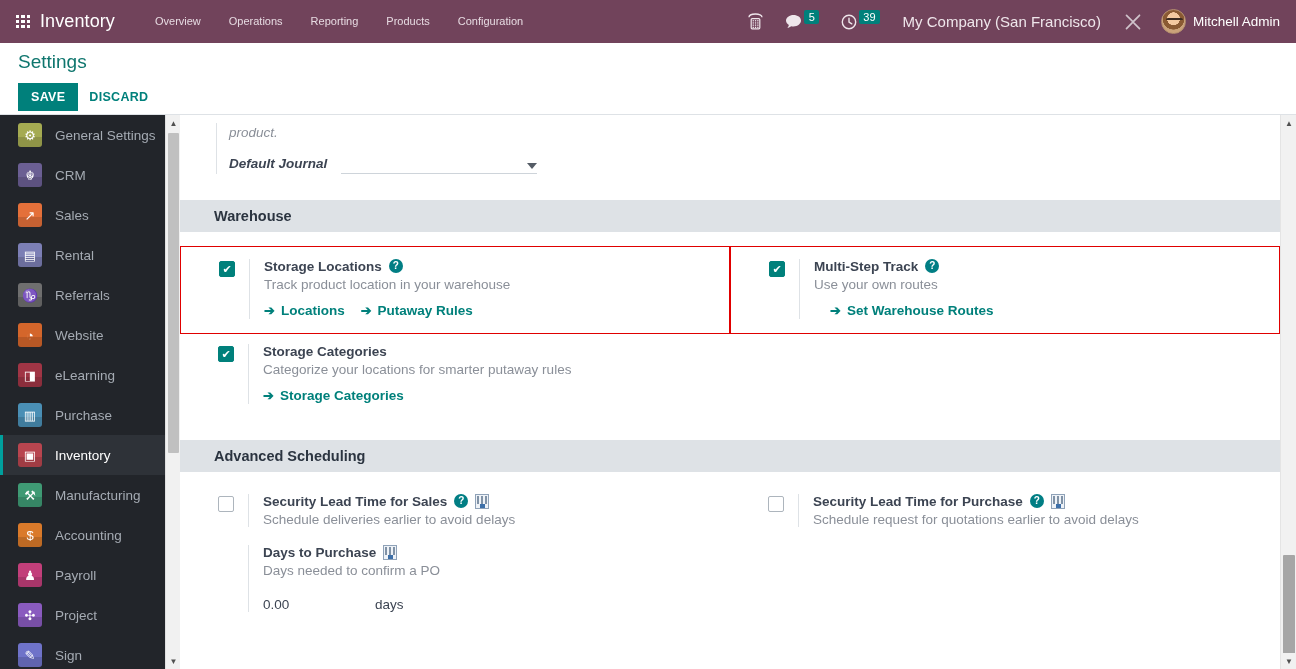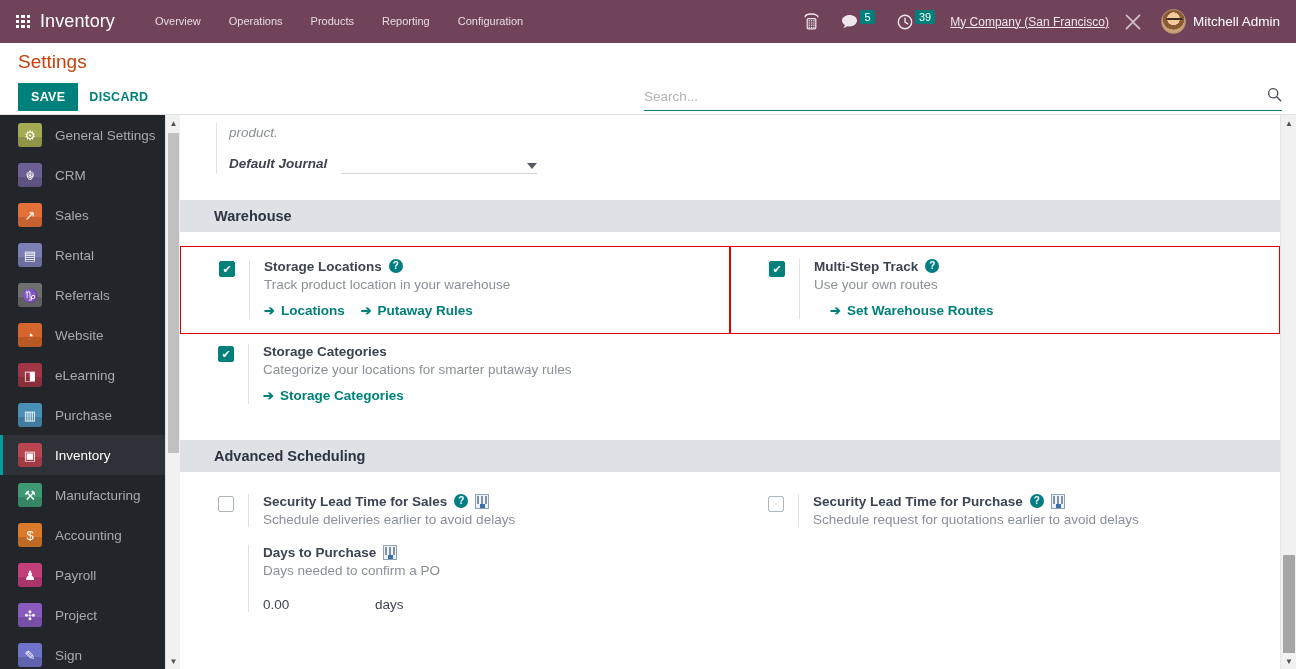--- a/index.html
+++ b/index.html
@@ -26,38 +26,38 @@
   #brand { font-size: 18px; color: #fff; margin-right: 26px; letter-spacing: .1px; }
   .navitem { color: #e7dbe2; padding: 0 14px; line-height: 43px; font-size: 11px; cursor: pointer; }
   #nav-left { display: flex; align-items: center; }
   #nav-right { position: absolute; right: 0; top: 0; height: 43px; display: flex; align-items: center; padding-right: 10px; }
   .sysicon { position: relative; margin: 0 11px; color: #efe6eb; display: flex; align-items: center; cursor: pointer; }
   .badge {
     background: #00807b; color: #fff; font-size: 11px; line-height: 14px;
     padding: 0 4px; border-radius: 2px; margin-left: 2px; align-self: flex-start; margin-top: -4px;
     min-width: 15px; text-align: center; font-weight: 500;
   }
-  #company-name { color: #efe6eb; font-size: 12px; margin: 0 4px; cursor: pointer; text-decoration: underline; }
+  #company-name { color: #efe6eb; font-size: 15px; margin: 0 12px; cursor: pointer; }
   #avatar {
     width: 25px; height: 25px; border-radius: 50%; margin-right: 7px; margin-left: 8px;
     background: radial-gradient(circle at 50% 38%, #f4c9a0 0 34%, #8a5a33 36% 58%, #caa27a 60% 100%);
     border: 1px solid #b58f6e; overflow: hidden; position: relative;
   }
   #avatar::after {
     content:""; position:absolute; left:4px; top:8px; width:17px; height:5px;
     border-top:2px solid #3a2a20; border-radius:2px;
   }
   #user-name { color: #fff; font-size: 13.5px; margin-right: 6px; cursor: pointer; }
 
   
   #control-panel {
     height: 72px; background: #fff; border-bottom: 1px solid #dee2e6;
     position: relative;
   }
-  #page-title { position: absolute; left: 18px; top: 8px; font-size: 19px; color: #c2410c; }
+  #page-title { position: absolute; left: 18px; top: 8px; font-size: 19px; color: #0f766e; }
   #btn-row { position: absolute; left: 18px; top: 40px; display: flex; align-items: center; }
   #save-btn {
     background: #00807b; color: #fff; border: 0; font-size: 12.5px; font-weight: bold;
     padding: 7px 13px; cursor: pointer; letter-spacing: .3px;
   }
   #discard-btn {
     background: transparent; border: 0; color: #00807b; font-size: 12.5px; font-weight: bold;
     padding: 7px 11px; cursor: pointer; letter-spacing: .3px;
   }
   #searchbox {
@@ -205,22 +205,22 @@
         <i></i>
         <i></i>
         <i></i>
         <i></i>
         <i></i>
         <i></i>
     </div>
     <div id="brand">Inventory</div>
     <div class="navitem">Overview</div>
     <div class="navitem">Operations</div>
+    <div class="navitem">Reporting</div>
     <div class="navitem">Products</div>
-    <div class="navitem">Reporting</div>
     <div class="navitem">Configuration</div>
   </div>
 
   <div id="nav-right">
     <div class="sysicon">
       <svg width="15" height="17" viewBox="0 0 15 17" fill="none" aria-hidden="true">
         <path d="M1 4.2C1 2.3 3.9 1 7.5 1S14 2.3 14 4.2" stroke="#efe6eb" stroke-width="1.4" fill="none"></path>
         <rect x="3.2" y="5.6" width="8.6" height="10.2" rx="1" stroke="#efe6eb" stroke-width="1.2" fill="none"></rect>
         <g fill="#efe6eb">
           <rect x="4.6" y="7.1" width="1.3" height="1.3"></rect>
@@ -266,29 +266,20 @@
     <div id="user-name">Mitchell Admin</div>
   </div>
 </div>
 
 <div id="control-panel">
   <div id="page-title">Settings</div>
   <div id="btn-row">
     <button id="save-btn">SAVE</button>
     <button id="discard-btn">DISCARD</button>
   </div>
-  <div id="searchbox">
-    <input id="search-input" type="text" placeholder="Search..." style="">
-    <span id="search-icon">
-      <svg width="15" height="15" viewBox="0 0 15 15" aria-hidden="true">
-        <circle cx="6.2" cy="6.2" r="4.6" stroke="#4b4b5a" stroke-width="1.3" fill="none"></circle>
-        <path d="M9.7 9.7l4 4" stroke="#4b4b5a" stroke-width="1.4" stroke-linecap="round"></path>
-      </svg>
-    </span>
-  </div>
 </div>
 
 <div id="body-wrap">
 
   <div id="sidebar">
     <div id="side-list">
         <div class="side-item">
           <span class="app-icon" style="background: rgb(165, 171, 82);">
             <span class="app-glyph">⚙</span>
           </span>

